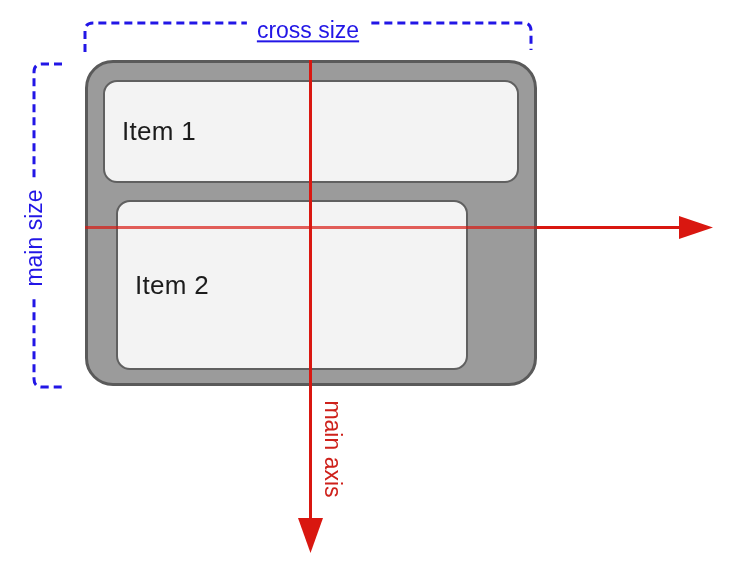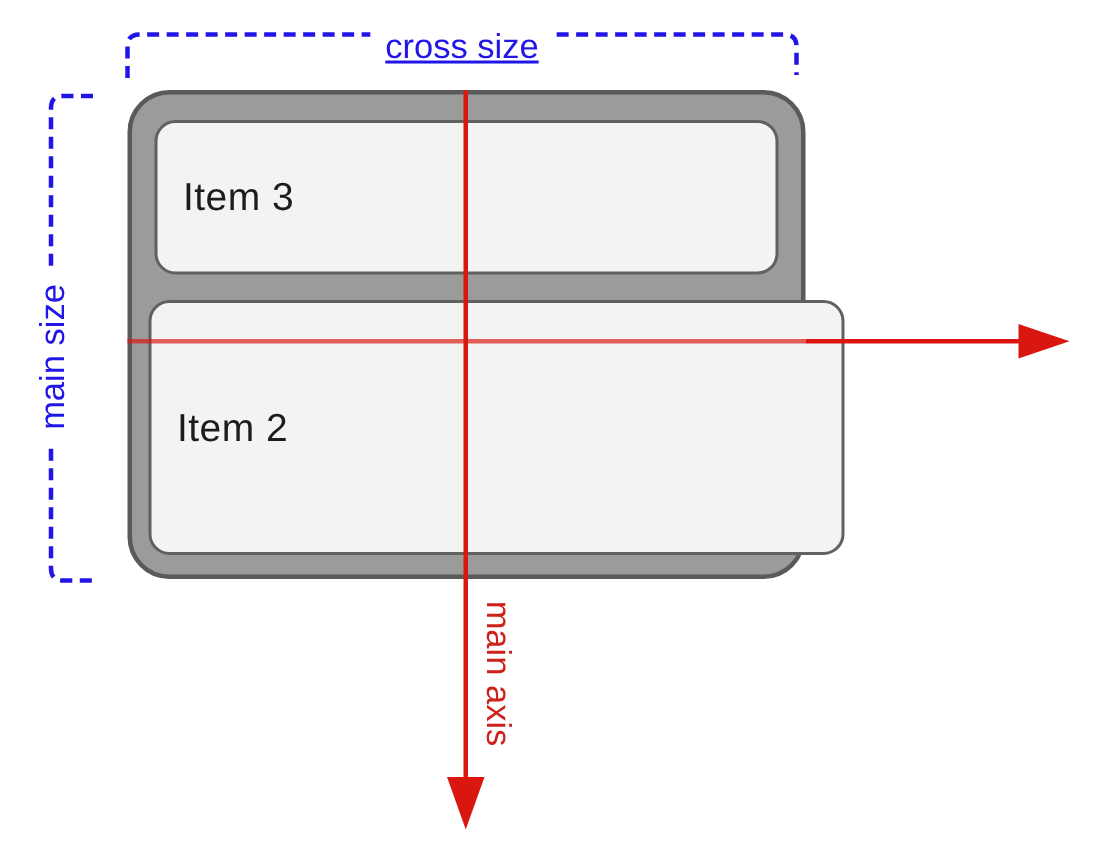--- a/index.html
+++ b/index.html
@@ -32,21 +32,21 @@
     border: 2px solid var(--item_border);
     border-radius: 14px;
     display: flex;
     align-items: center;
     padding-left: 17px;
     font-size: 26px;
     color: var(--item_text);
     letter-spacing: 0.3px;
   }
   #item-1 { left: 103px; top: 80px;  width: 416px; height: 103px; }
-  #item-2 { left: 99px; top: 200px; width: 464px; height: 170px; }
+  #item-2 { left: 116px; top: 200px; width: 352px; height: 170px; }
 
   
   #overlay {
     position: absolute;
     left: 0; top: 0;
     width: 736px; height: 578px;
     pointer-events: none;
   }
 
   
@@ -84,21 +84,21 @@
   }
 </style>
 </head>
 <body>
 
 <div id="stage">
 
   <div class="flex-container">
   </div>
   <div class="flex-item" id="item-1">
-    <span>Item 3</span>
+    <span>Item 1</span>
   </div>
   <div class="flex-item" id="item-2">
     <span>Item 2</span>
   </div>
 
   <svg id="overlay" viewBox="0 0 736 578" xmlns="http://www.w3.org/2000/svg">
 
     <path d="M 85 52 L 85 31 Q 85 23 93 23 L 523 23 Q 531 23 531 31 L 531 50" fill="none" stroke="var(--blue)" stroke-width="3" stroke-dasharray="8 5"></path>
 
     <path d="M 62 64 L 42 64 Q 34 64 34 72 L 34 379 Q 34 387 42 387 L 62 387" fill="none" stroke="var(--blue)" stroke-width="3" stroke-dasharray="8 5"></path>

